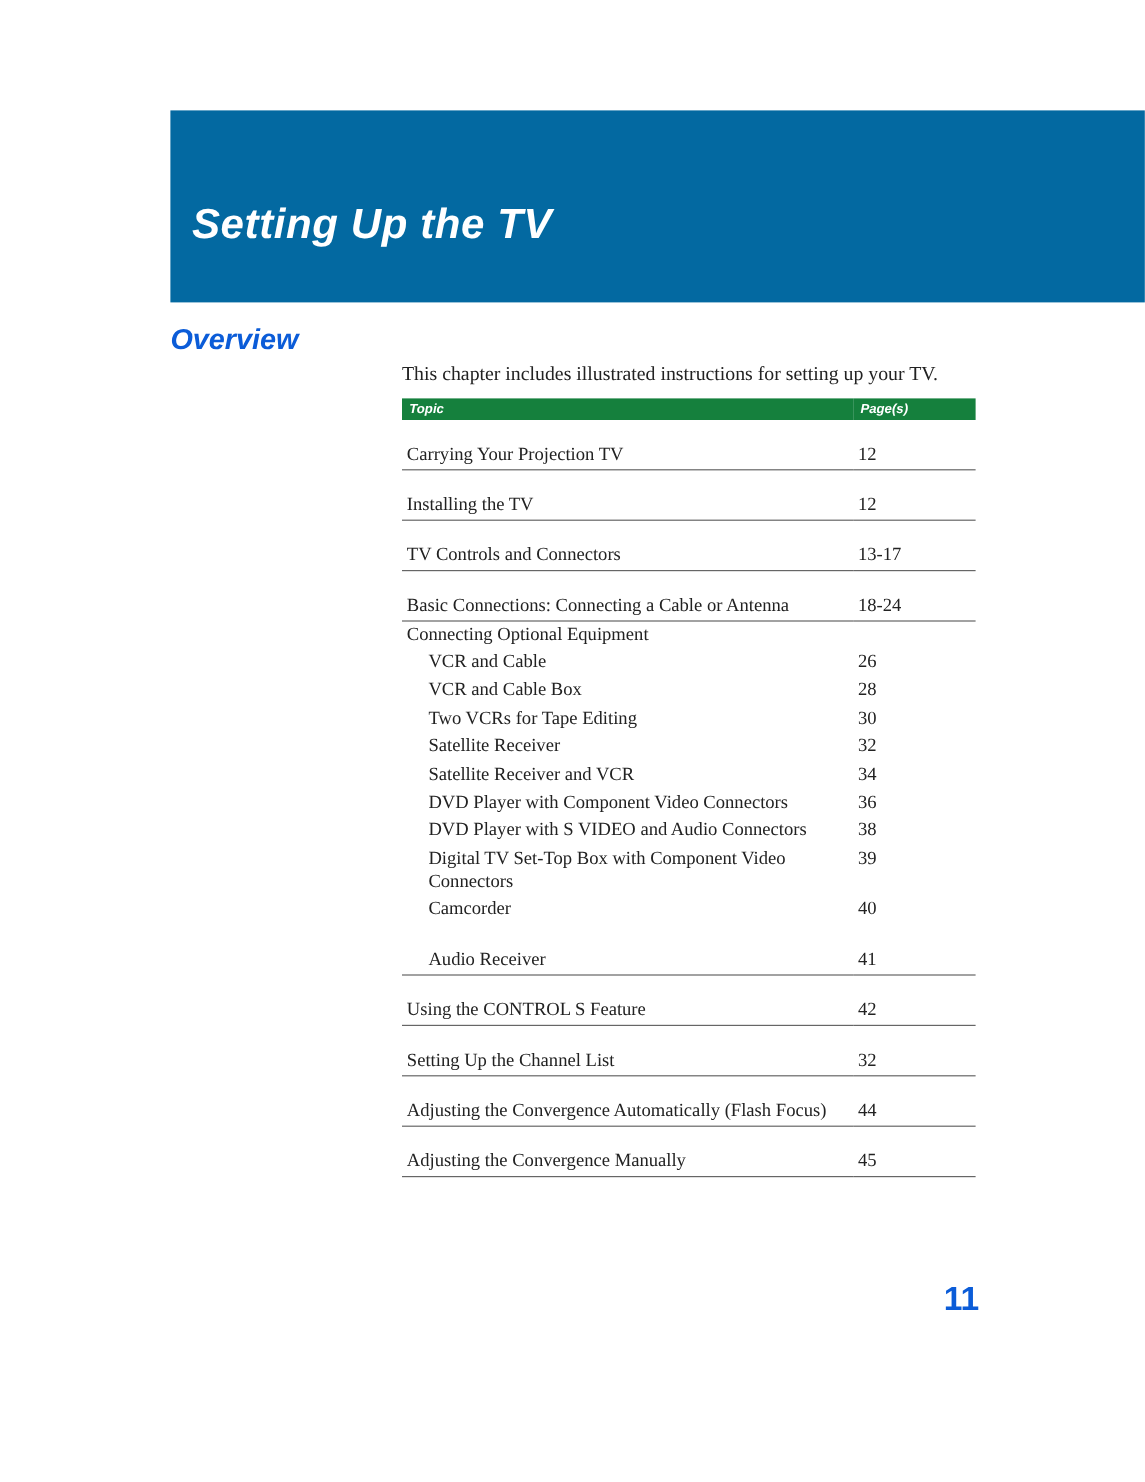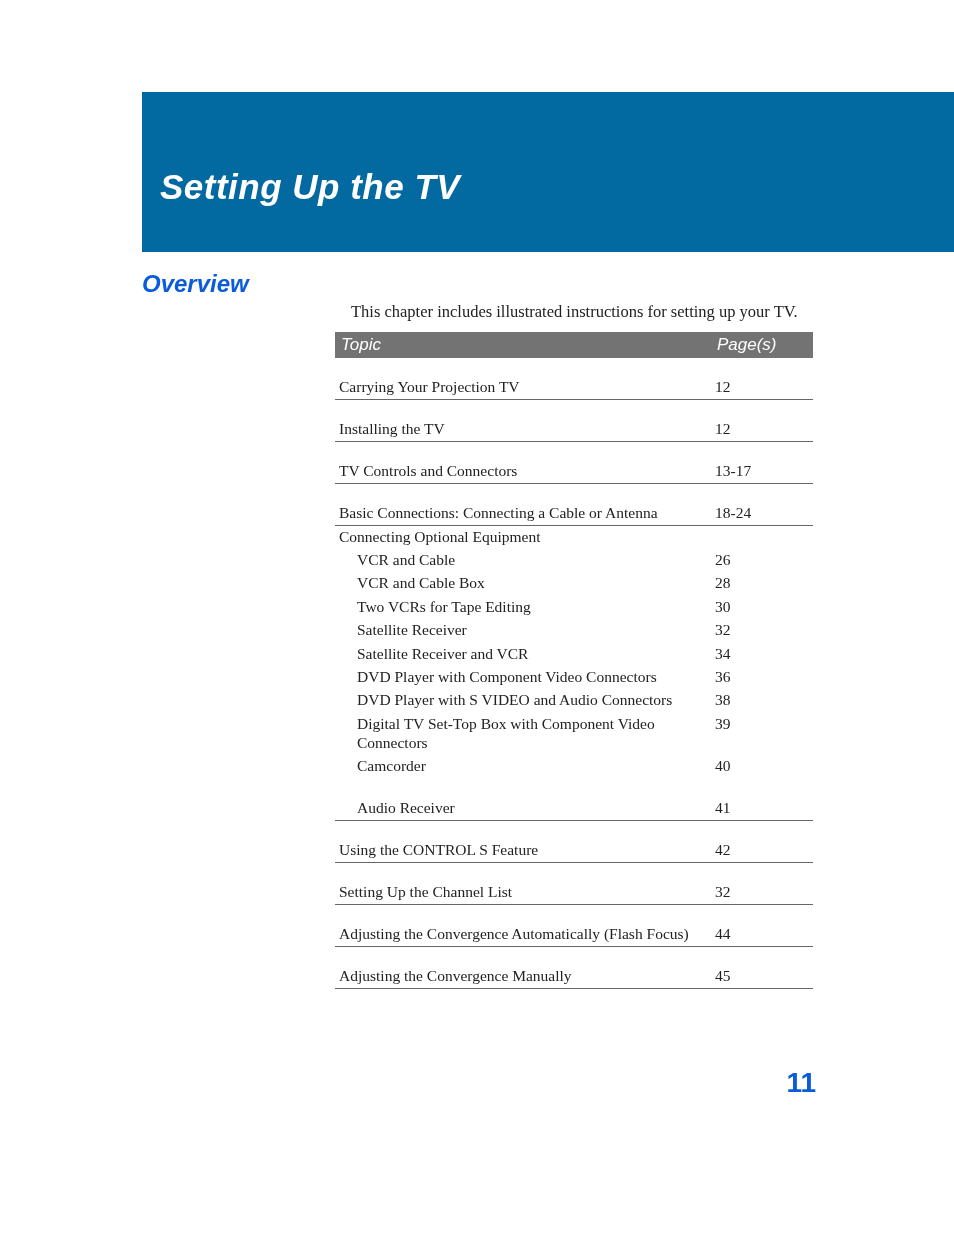--- a/index.html
+++ b/index.html
@@ -44,37 +44,36 @@
     font-style: italic;
     color: #0b5cd8;
     font-size: 24px;
     text-align: center;
   }
   .intro {
     position: absolute;
     left: 335px;
     top: 302px;
     font-size: 16.5px;
-    margin-left: 16px;
   }
   .toc {
     position: absolute;
     left: 335px;
     top: 332px;
     width: 478px;
     font-size: 15.5px;
     border-collapse: collapse;
   }
   .toc thead th {
-    background: #737373;
+    background: #15803d;
     color: #ffffff;
     font-family: "Segoe UI", "Helvetica Neue", Arial, sans-serif;
     font-style: italic;
-    font-weight: 400;
-    font-size: 17px;
+    font-weight: 700;
+    font-size: 11px;
     text-align: left;
     padding: 3px 6px;
   }
   .toc th.col-pages { width: 90px; }
   .toc tbody td {
     padding: 2px 4px;
     vertical-align: top;
   }
   .toc tbody tr.ruled td {
     border-bottom: 0.5px solid #666;

